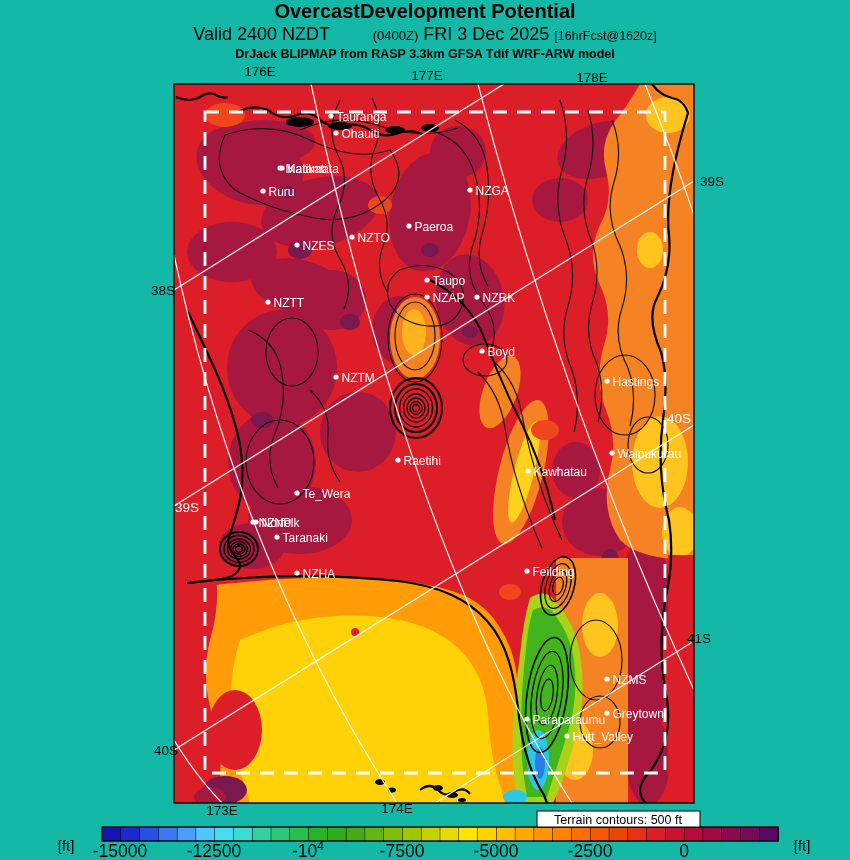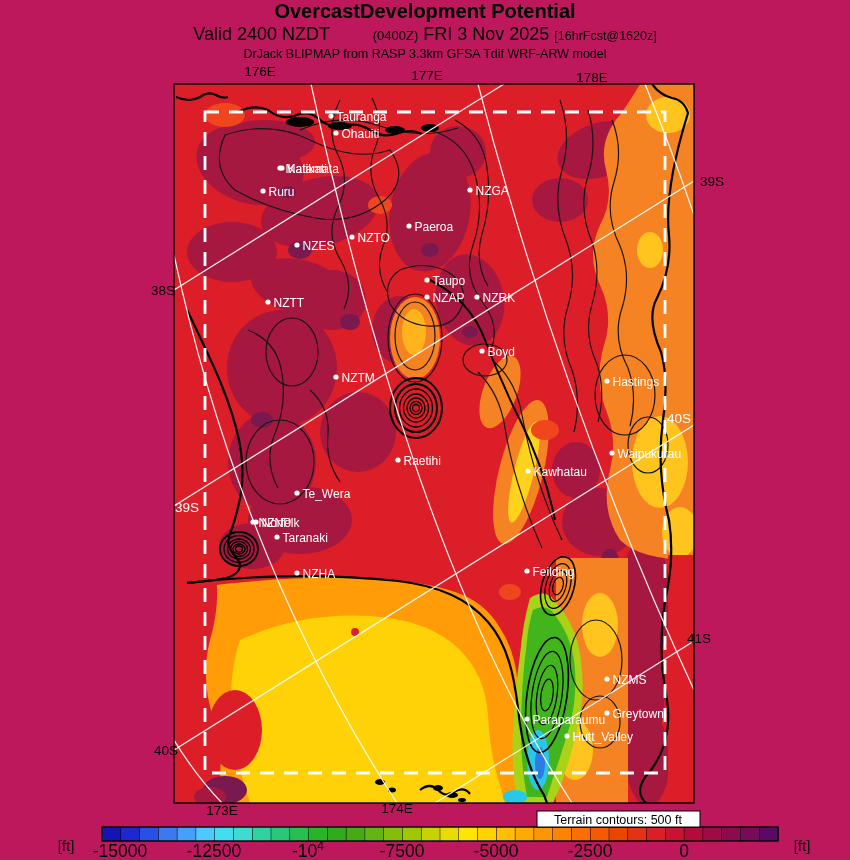--- a/index.html
+++ b/index.html
@@ -1,35 +1,35 @@
 <!DOCTYPE html>
 <html><head>
 <meta charset="utf-8">
 <style>
   html,body{margin:0;padding:0;background:#fff;}
-  #page{position:relative;width:850px;height:860px;background:#be185d;
+  #page{position:relative;width:850px;height:860px;background:#14b8a6;
         font-family:"Liberation Sans",sans-serif;overflow:hidden;}
   .hline{position:absolute;left:0;width:100%;text-align:center;color:#000;white-space:nowrap;}
   #title-line{top:0px;font-size:20px;font-weight:bold;}
   #valid-line{top:24px;font-size:18px;}
   #valid-line .small{font-size:13px;margin-left:38px;}
   #valid-line .tiny{font-size:12.5px;}
-  #model-line{top:47px;font-size:12.5px;}
+  #model-line{top:47px;font-size:12.5px;font-weight:bold;}
   svg text{font-family:"Liberation Sans",sans-serif;}
 </style>
 </head>
 <body>
 
 <div id="page">
 
   <div class="hline" id="title-line">OvercastDevelopment Potential</div>
   <div class="hline" id="valid-line">
     <span>Valid 2400 NZDT</span>
     <span class="small">(0400Z)</span>
-    <span>FRI 3 Nov 2025</span>
+    <span>FRI 3 Dec 2025</span>
     <span class="tiny">[16hrFcst@1620z]</span>
   </div>
   <div class="hline" id="model-line">DrJack BLIPMAP from RASP 3.3km GFSA Tdif WRF-ARW model</div>
 
   <svg id="mapsvg" width="850" height="860" viewBox="0 0 850 860" style="position:absolute;left:0;top:0;">
     <defs>
       <clipPath id="mapclip">
           <rect x="174" y="84" width="520" height="719"></rect>
         </clipPath>
     </defs>

